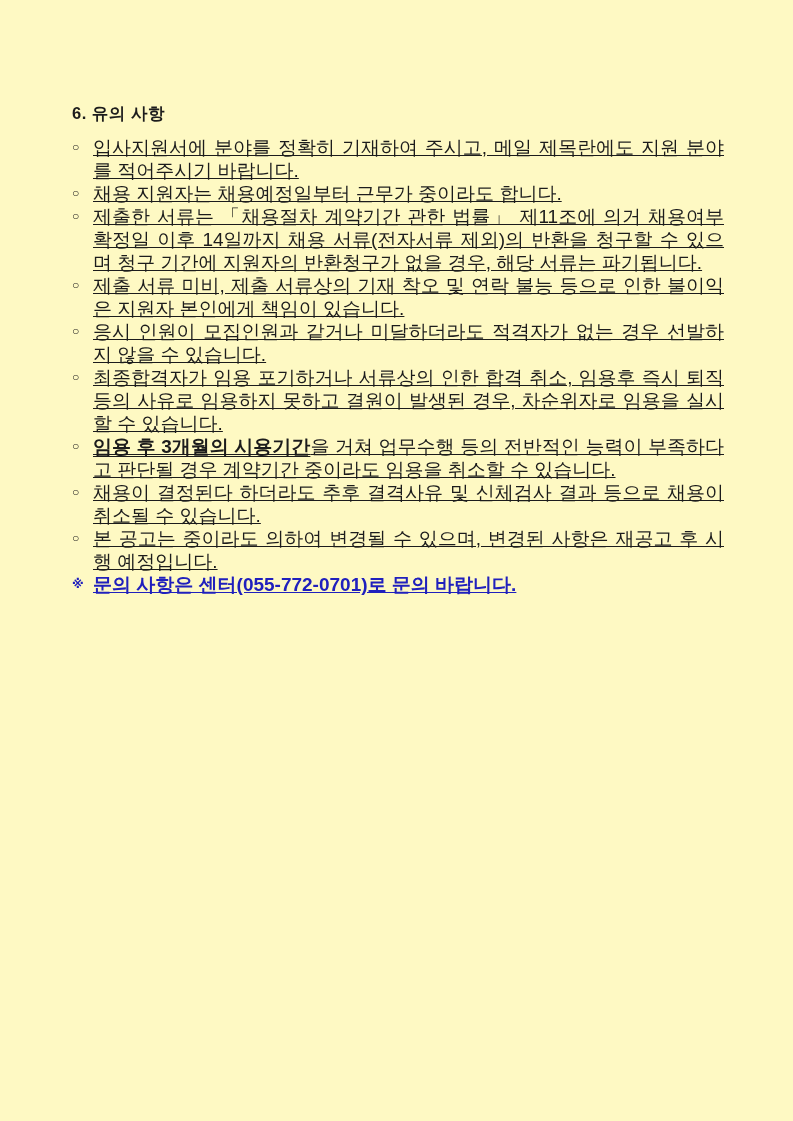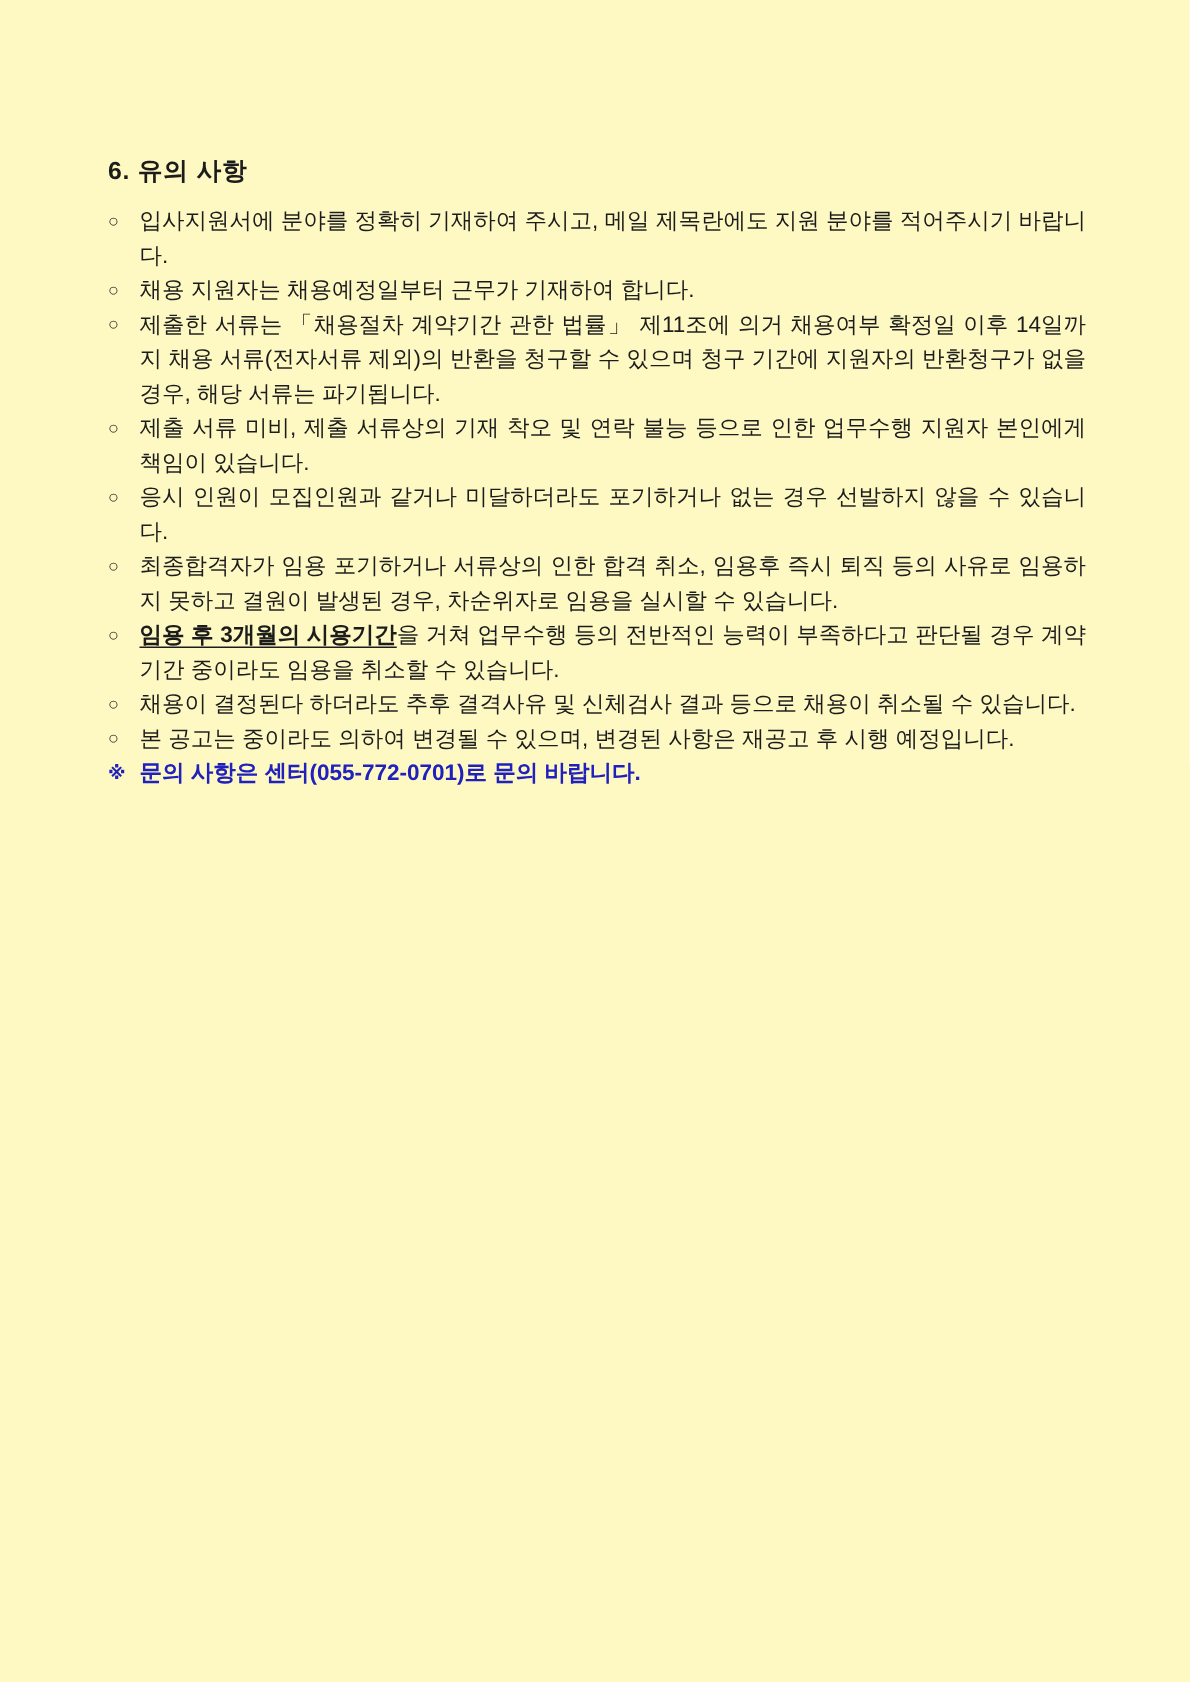--- a/index.html
+++ b/index.html
@@ -36,24 +36,25 @@
   }
   .marker {
     flex: 0 0 21px;
     font-size: 12px;
     line-height: 23px;
     color: #1c1c1c;
   }
   .txt {
     flex: 1;
     margin: 0;
-    font-size: 15px;
+    font-size: 19px;
     line-height: 23px;
     text-align: justify;
     color: #1c1c1c;
+    text-decoration: underline;
   }
   .lead-emphasis {
     font-weight: bold;
     text-decoration: underline;
     text-underline-offset: 3px;
   }
   .notice-row .marker,
   .notice-row .txt {
     color: var(--accent-blue, #2020bd);
     font-weight: bold;
@@ -67,36 +68,36 @@
 
     <h1 class="heading">6. 유의 사항</h1>
 
     <div class="row">
       <span class="marker">○</span>
       <p class="txt">입사지원서에 분야를 정확히 기재하여 주시고, 메일 제목란에도 지원 분야를 적어주시기 바랍니다.</p>
     </div>
 
     <div class="row">
       <span class="marker">○</span>
-      <p class="txt">채용 지원자는 채용예정일부터 근무가 기재하여 합니다.</p>
+      <p class="txt">채용 지원자는 채용예정일부터 근무가 중이라도 합니다.</p>
     </div>
 
     <div class="row">
       <span class="marker">○</span>
       <p class="txt">제출한 서류는 「채용절차 계약기간 관한 법률」 제11조에 의거 채용여부 확정일 이후 14일까지 채용 서류(전자서류 제외)의 반환을 청구할 수 있으며 청구 기간에 지원자의 반환청구가 없을 경우, 해당 서류는 파기됩니다.</p>
     </div>
 
     <div class="row">
       <span class="marker">○</span>
-      <p class="txt">제출 서류 미비, 제출 서류상의 기재 착오 및 연락 불능 등으로 인한 업무수행 지원자 본인에게 책임이 있습니다.</p>
+      <p class="txt">제출 서류 미비, 제출 서류상의 기재 착오 및 연락 불능 등으로 인한 불이익은 지원자 본인에게 책임이 있습니다.</p>
     </div>
 
     <div class="row">
       <span class="marker">○</span>
-      <p class="txt">응시 인원이 모집인원과 같거나 미달하더라도 포기하거나 없는 경우 선발하지 않을 수 있습니다.</p>
+      <p class="txt">응시 인원이 모집인원과 같거나 미달하더라도 적격자가 없는 경우 선발하지 않을 수 있습니다.</p>
     </div>
 
     <div class="row">
       <span class="marker">○</span>
       <p class="txt">최종합격자가 임용 포기하거나 서류상의 인한 합격 취소, 임용후 즉시 퇴직 등의 사유로 임용하지 못하고 결원이 발생된 경우, 차순위자로 임용을 실시할 수 있습니다.</p>
     </div>
 
     <div class="row">
       <span class="marker">○</span>
       <p class="txt"><span class="lead-emphasis">임용 후 3개월의 시용기간</span><span>을 거쳐 업무수행 등의 전반적인 능력이 부족하다고 판단될 경우 계약기간 중이라도 임용을 취소할 수 있습니다.</span></p>

